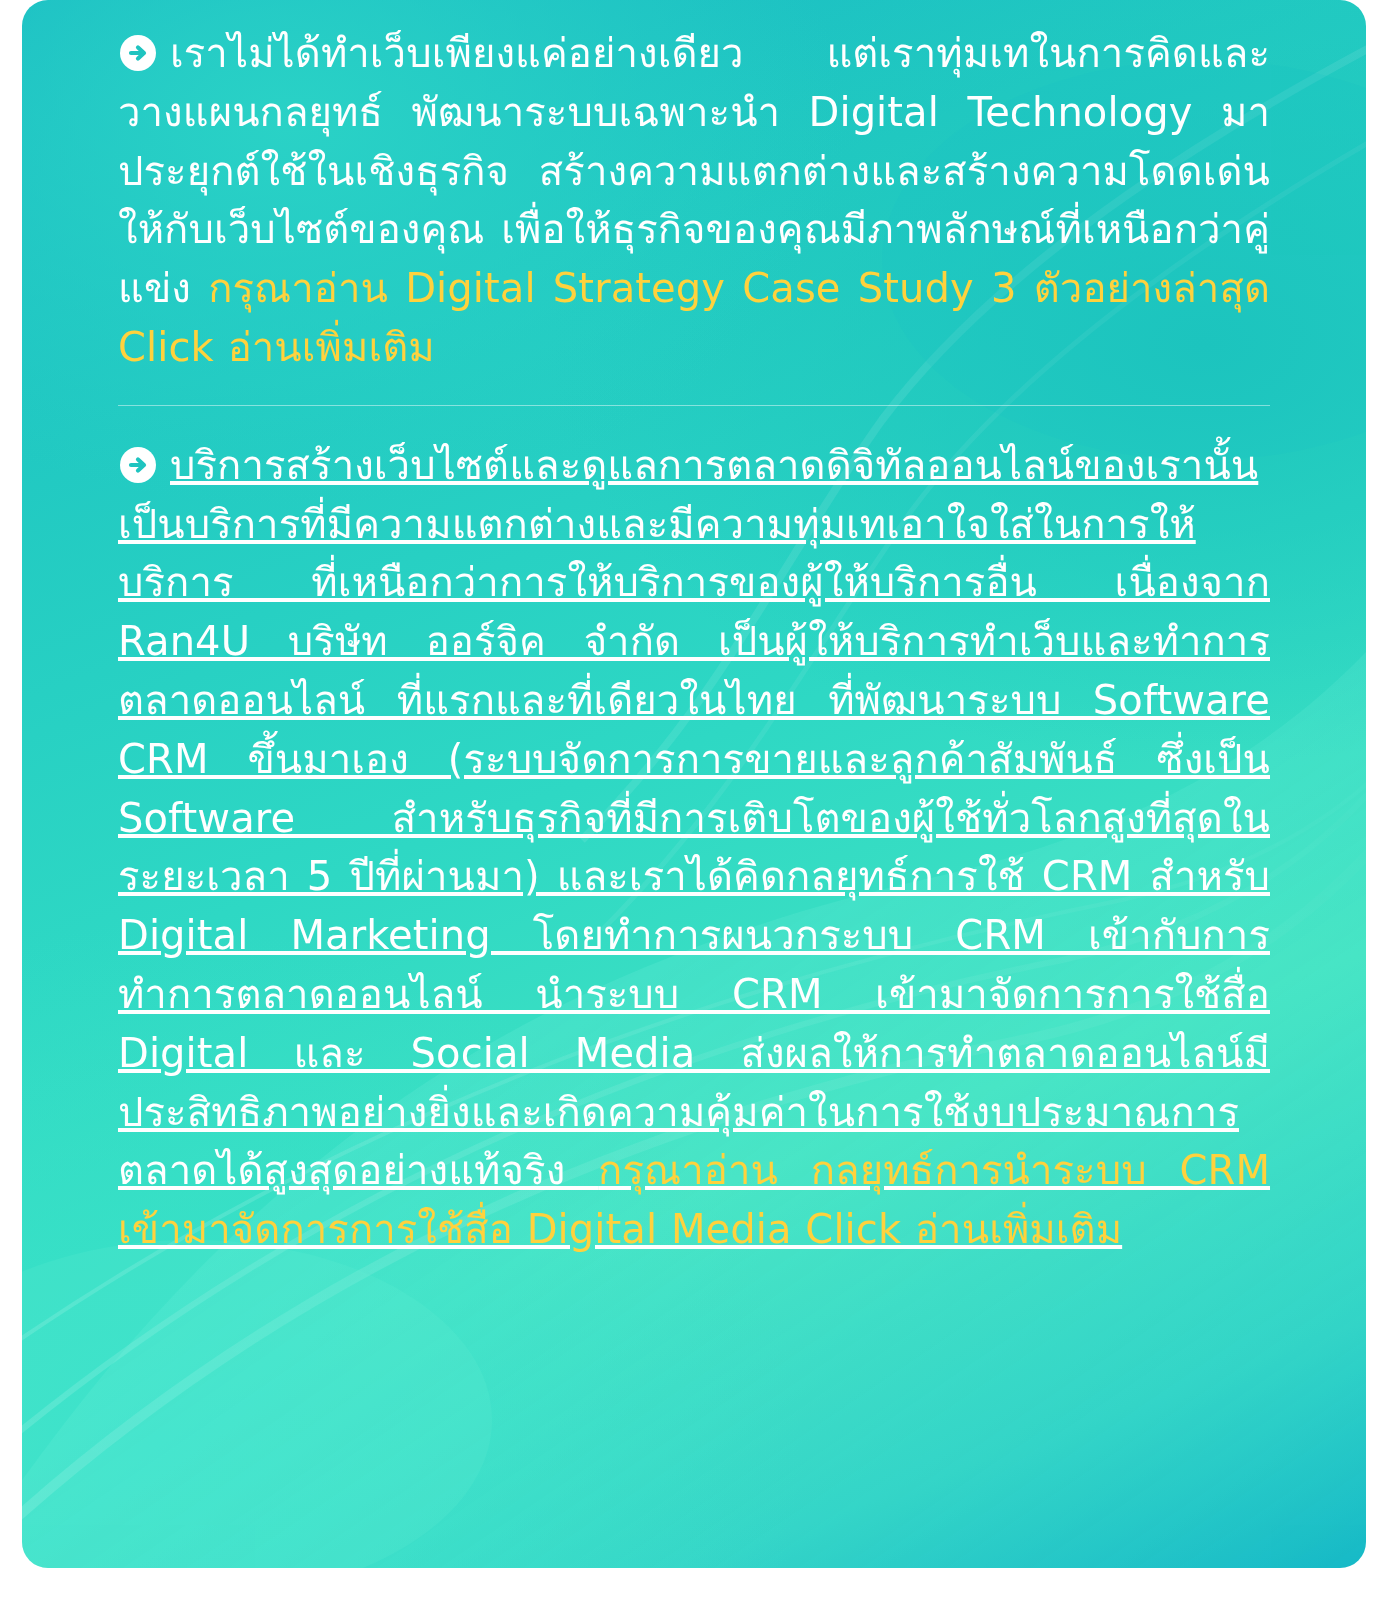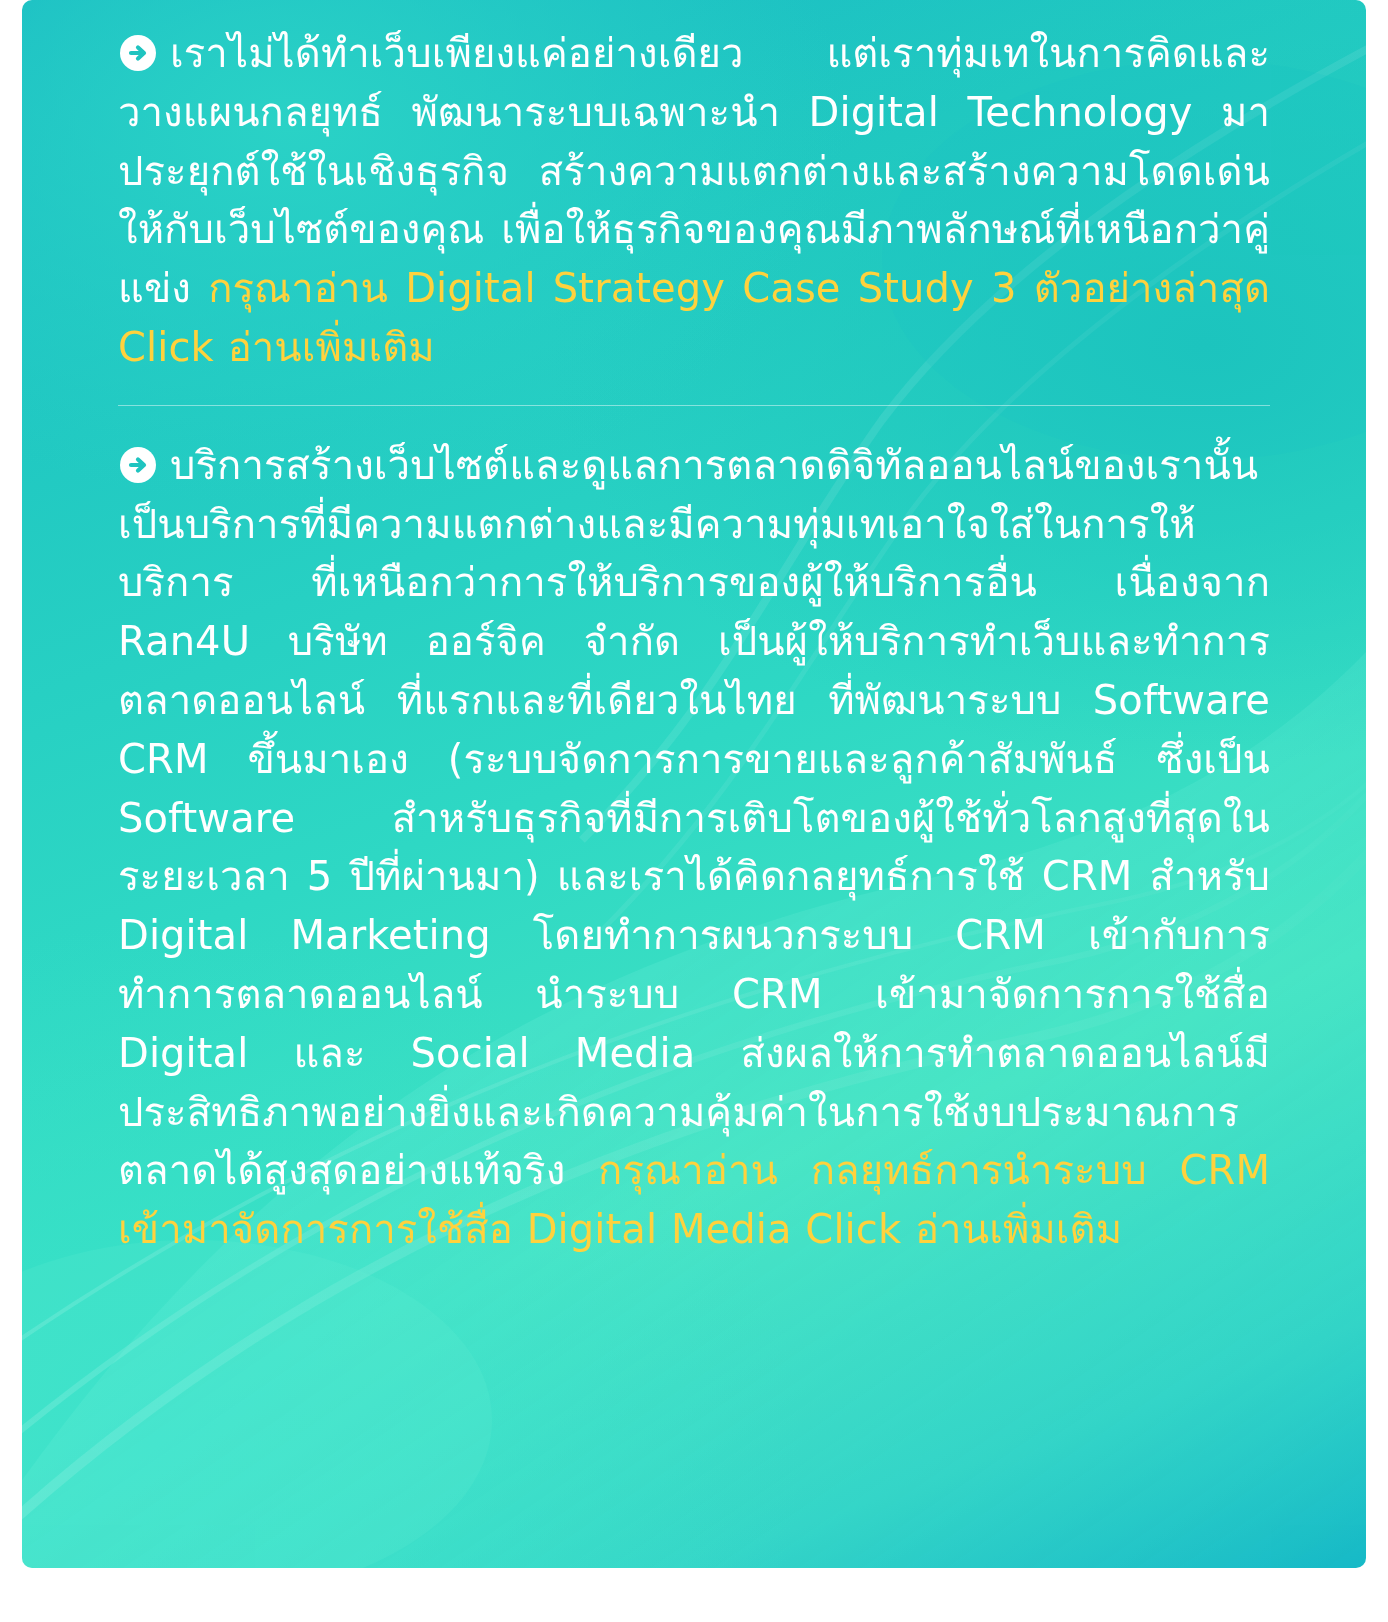--- a/index.html
+++ b/index.html
@@ -15,21 +15,21 @@
     font-family: "DejaVu Sans", "Liberation Sans", sans-serif;
   }
 
   
   .panel {
     position: absolute;
     left: 22px;
     top: 0px;
     width: 1344px;
     height: 1568px;
-    border-radius: 10px;
+    border-radius: 26px;
     overflow: hidden;
     background:
       radial-gradient(ellipse 900px 620px at 20% 8%, #2ad2c6 0%, rgba(42,210,198,0) 62%),
       radial-gradient(ellipse 1100px 700px at 88% 22%, #1ec6bd 0%, rgba(30,198,189,0) 60%),
       radial-gradient(ellipse 1000px 800px at 10% 92%, #35e0c9 0%, rgba(53,224,201,0) 65%),
       linear-gradient(160deg, #17b8c4 0%, #21c9c2 22%, #2ed8c4 48%, #41e3c2 70%, #2fd3c6 88%, #16b9c7 100%);
     box-shadow: 0 0 0 0 rgba(0,0,0,0);
   }
 
   
@@ -77,21 +77,21 @@
   }
 
   .divider {
     border: 0;
     border-top: 1px solid rgba(255,255,255,0.45);
     margin: 28px 0 30px 0;
     width: 100%;
   }
 
   #block1 { padding-top: 14px; }
-  #block2 { padding-bottom: 40px; }
+  #block2 { padding-bottom: 40px; text-decoration: underline; }
 
   .justified {
     text-align: justify;
     text-justify: inter-word;
   }
 </style>
 </head>
 <body>
 
 <div class="panel">

